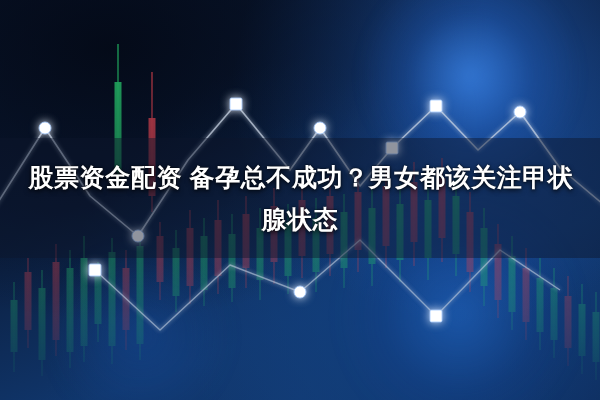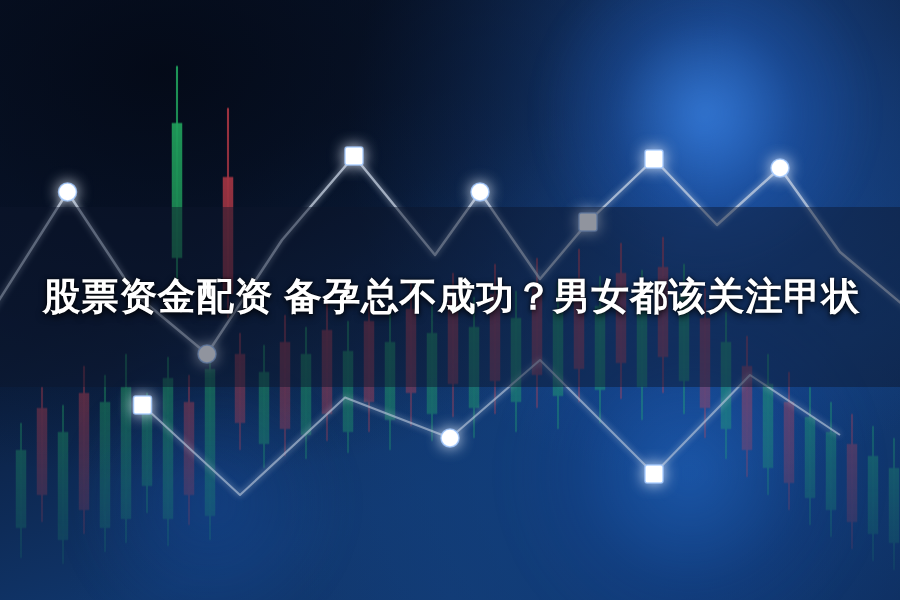--- a/index.html
+++ b/index.html
@@ -204,15 +204,16 @@
         <rect x="89" y="264" width="12" height="12" rx="1.5" fill="#ffffff" stroke="rgba(160,200,255,.8)" stroke-width="1" filter="url(#nodeGlow)"></rect>
         <circle cx="300" cy="292" r="6" fill="#ffffff" stroke="rgba(160,200,255,.8)" stroke-width="1" filter="url(#nodeGlow)"></circle>
         <rect x="430" y="310" width="12" height="12" rx="1.5" fill="#ffffff" stroke="rgba(160,200,255,.8)" stroke-width="1" filter="url(#nodeGlow)"></rect>
       </g>
   </svg>
 
   <div class="text-band"></div>
 
   <div class="headline">
     <div class="ln1">股票资金配资 备孕总不成功？男女都该关注甲状</div>
+    <div class="ln2">腺状态</div>
   </div>
 
 </div>
 
 </body></html>

